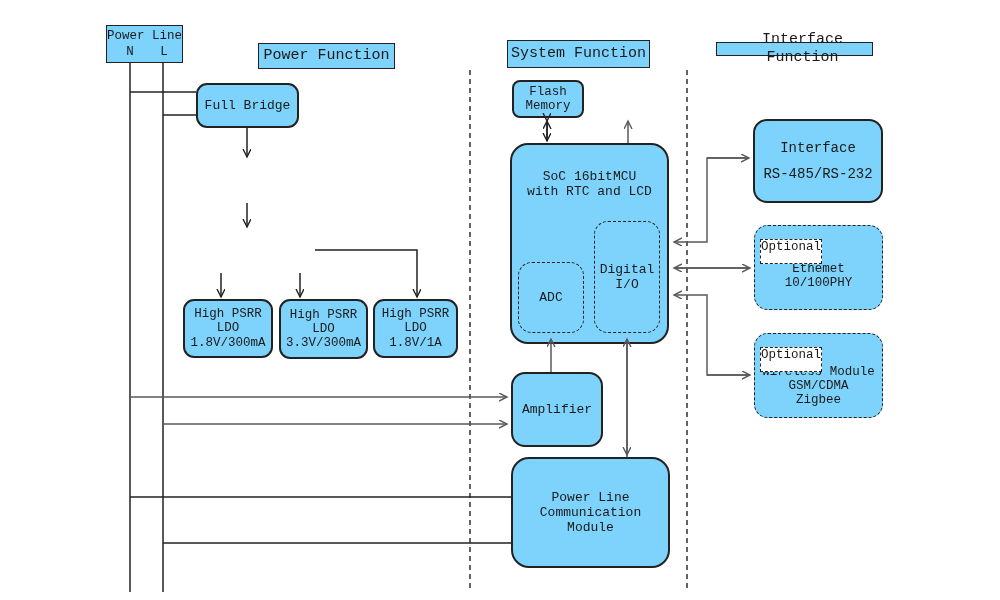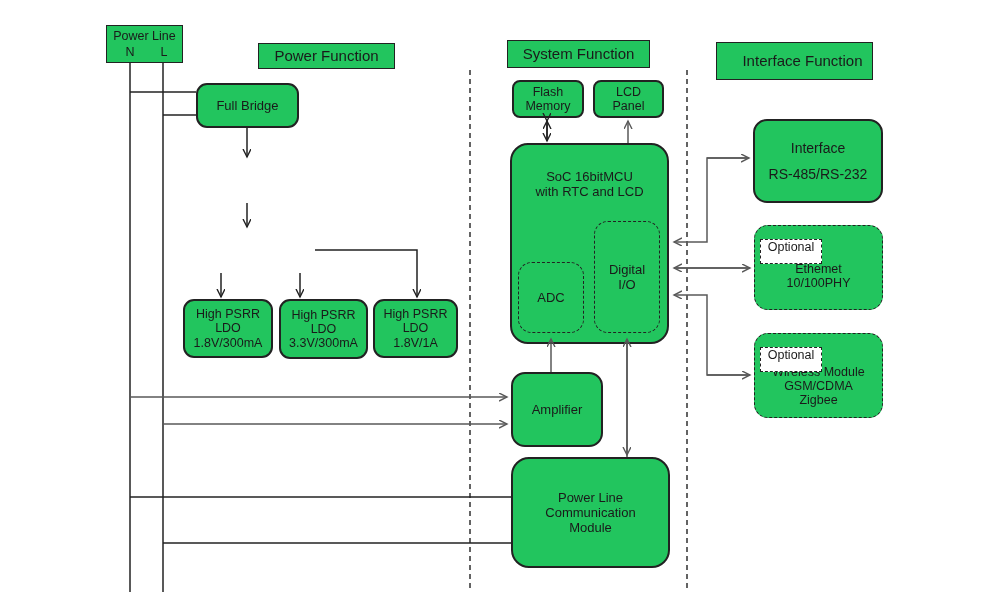--- a/index.html
+++ b/index.html
@@ -1,24 +1,24 @@
 <!DOCTYPE html>
 <html><head>
 <meta charset="utf-8">
 <style>
   html,body { margin:0; padding:0; background:#ffffff; }
   .stage {
     position:relative; width:1000px; height:600px; background:#ffffff;
     font-family:"Liberation Sans", sans-serif; color:#1a1a1a; overflow:hidden;
   }
   .box {
-    position:absolute; background:#22c55e; border:2px solid #222222;
+    position:absolute; background:#7dd3fc; border:2px solid #222222;
     border-radius:11px; display:flex; flex-direction:column;
     align-items:center; justify-content:center; text-align:center;
-    font-size:13px; line-height:1.17; z-index:2; box-sizing:border-box;
+    font-size:13px; line-height:1.17; z-index:2; box-sizing:border-box;font-family:Liberation Mono, monospace;
   }
   .box span { display:block; }
   .rect { border-radius:0; border-width:1px; z-index:2; }
   .title { font-size:15px; }
   .dashedbox { border:1.6px dashed #222222; }
   .small { font-size:12.5px; line-height:1.13; }
   .topalign { justify-content:flex-start; }
   .soc { padding-top:24px; }
   .optcontainer { padding-top:36px; }
   .opt-tag {
@@ -45,21 +45,21 @@
       <span class="pl-l">L</span>
     </span>
   </div>
 
   <div class="box rect title" style="left:258px;top:43px;width:137px;height:26px;">
     <span>Power Function</span>
   </div>
   <div class="box rect title" style="left:507px;top:40px;width:143px;height:28px;">
     <span>System Function</span>
   </div>
-  <div class="box rect title" style="left:716px;top:42px;width:157px;height:38px;padding-left:16px;">
+  <div class="box rect title" style="left:716px;top:42px;width:157px;height:14px;padding-left:16px;">
     <span>Interface Function</span>
   </div>
 
   <div class="box" style="left:196px;top:83px;width:103px;height:45px;">
     <span>Full Bridge</span>
   </div>
 
 
 
   <div class="box small" style="left:183px;top:299px;width:90px;height:59px;">
@@ -78,24 +78,20 @@
     <span>High PSRR</span>
     <span>LDO</span>
     <span>1.8V/1A</span>
   </div>
 
   <div class="box small" style="left:512px;top:80px;width:72px;height:38px;border-radius:8px;">
     <span>Flash</span>
     <span>Memory</span>
   </div>
 
-  <div class="box small" style="left:593px;top:80px;width:71px;height:38px;border-radius:8px;">
-    <span>LCD</span>
-    <span>Panel</span>
-  </div>
 
   <div class="box topalign soc" style="left:510px;top:143px;width:159px;height:201px;border-radius:18px;">
     <span>SoC 16bitMCU</span>
     <span>with RTC and LCD</span>
   </div>
 
   <div class="box dashedbox" style="left:518px;top:262px;width:66px;height:71px;border-radius:14px;">
     <span>ADC</span>
   </div>
 

